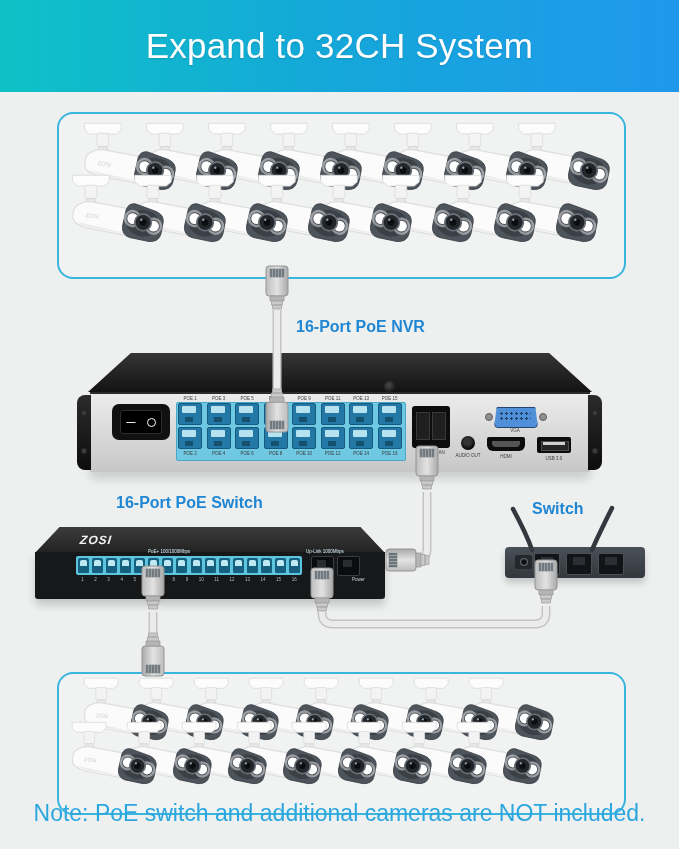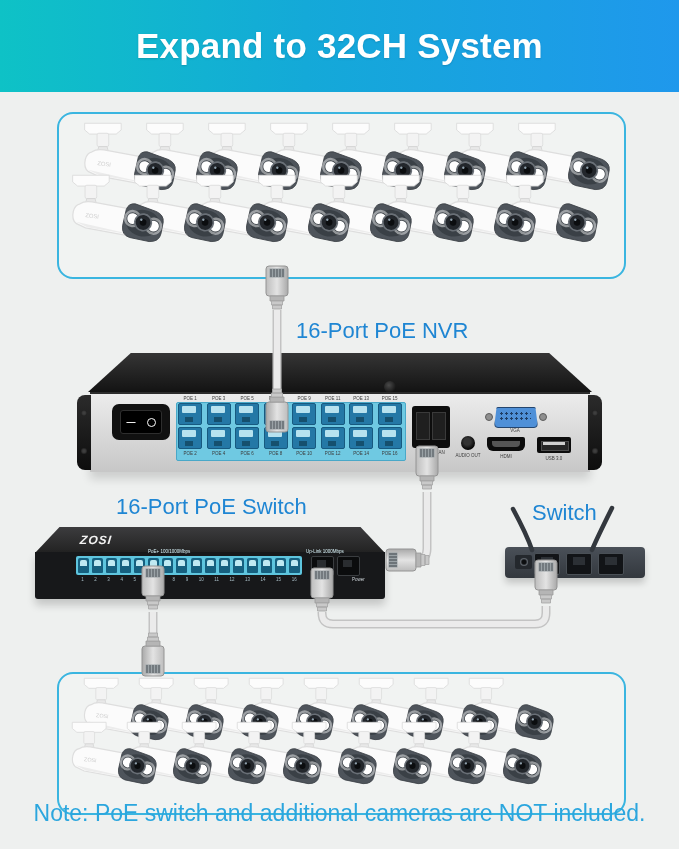--- a/index.html
+++ b/index.html
@@ -2,36 +2,36 @@
 <html><head>
 <meta charset="utf-8">
 <style>
   html,body{margin:0;padding:0;background:#eef0ef;}
   .stage{position:relative;width:679px;height:849px;background:#eef0ef;overflow:hidden;
          font-family:"Liberation Sans",sans-serif;}
   
   .banner{position:absolute;left:0;top:0;width:679px;height:92px;
           background:linear-gradient(90deg,#0ec2c6 0%,#14a9d8 45%,#1f98ec 100%);
           display:flex;align-items:center;justify-content:center;}
-  .banner h1{margin:0;color:#fff;font-size:35px;font-weight:bold;letter-spacing:.2px;
+  .banner h1{margin:0;color:#fff;font-size:35px;font-weight:normal;letter-spacing:.2px;
              text-shadow:0 1px 2px rgba(0,0,0,.15);}
   
   .cam-box{position:absolute;left:57px;width:565px;border:2.5px solid #3ab5e0;border-radius:16px;
            background:#f1f3f2;}
   #box-top{top:112px;height:163px;}
   #box-bottom{top:672px;height:139px;}
   .cam-row{position:absolute;display:flex;}
   .row1{left:14px;top:6px;}
   .row2{left:2px;top:58px;}
   .cam-svg{width:108px;height:88px;margin-right:-46px;position:relative;}
   #box-bottom .cam-svg{width:101px;height:80px;}
   #box-bottom .row1{top:2px;}
   #box-bottom .row2{top:46px;}
   
-  .blue-label{position:absolute;color:#1f86d3;font-size:22px;font-weight:400;white-space:nowrap;}
+  .blue-label{position:absolute;color:#1f86d3;font-size:16px;font-weight:700;white-space:nowrap;}
   #lbl-nvr{left:296px;top:318px;}
   #lbl-switch{left:116px;top:494px;}
   #lbl-router{left:532px;top:500px;}
   .note{position:absolute;left:0;top:800px;width:679px;text-align:center;
         color:#2ba6de;font-size:23px;font-weight:500;}
   
   .nvr-slab{position:absolute;left:88px;top:353px;width:504px;height:39px;
             background:linear-gradient(180deg,#353535,#131313);
             clip-path:polygon(8.5% 0,91.5% 0,100% 100%,0 100%);}
   .nvr-knob{position:absolute;left:384px;top:381px;width:12px;height:12px;border-radius:50%;

